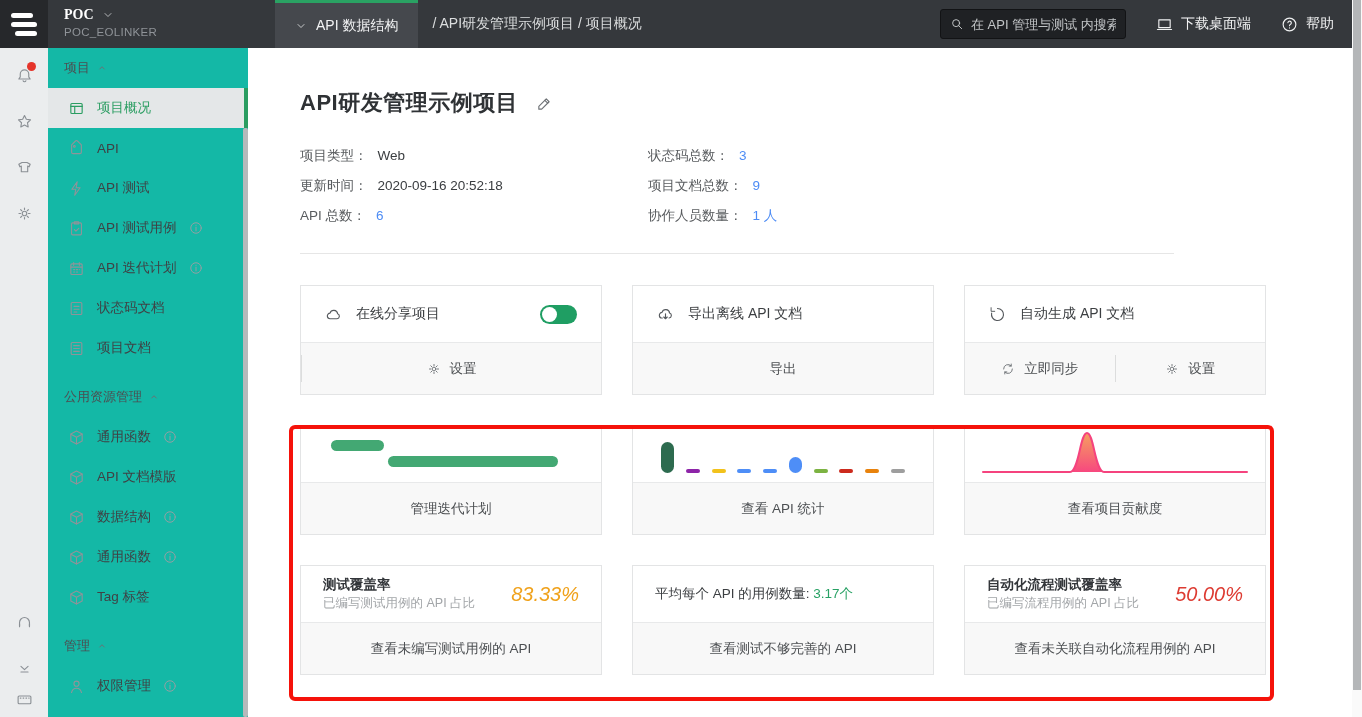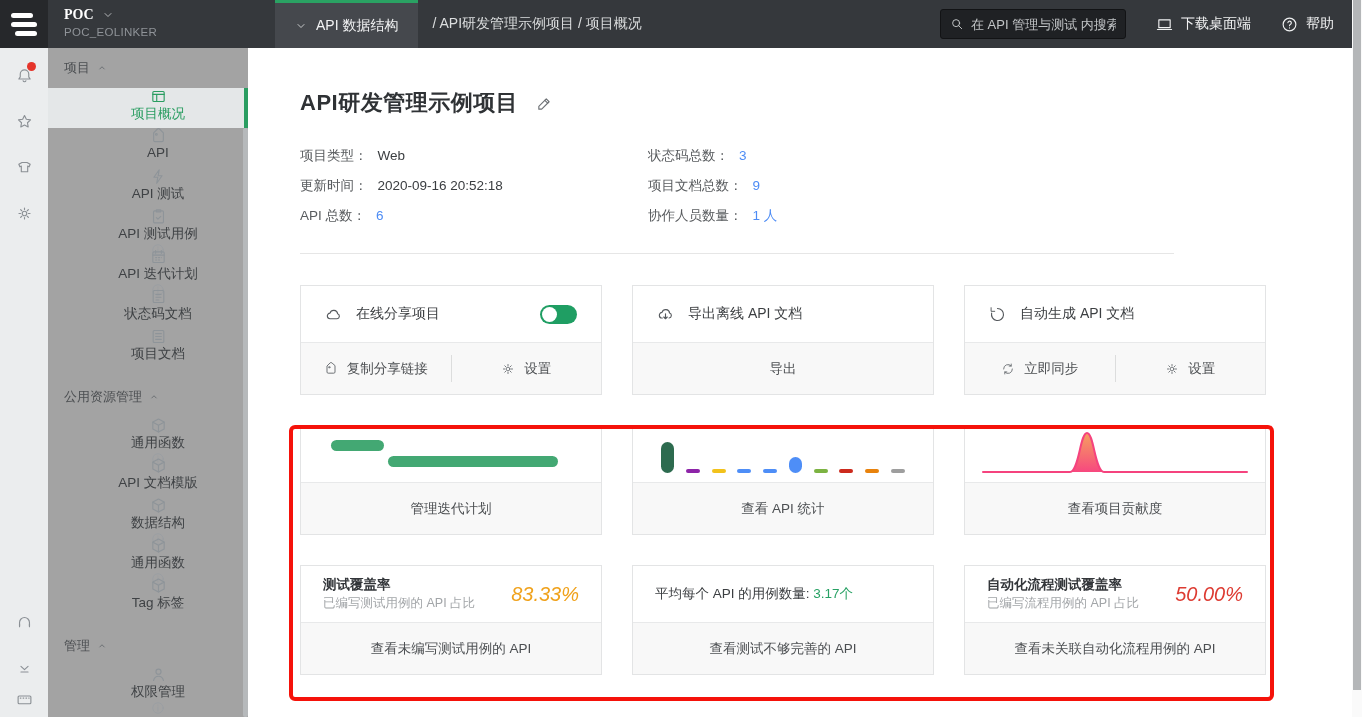--- a/index.html
+++ b/index.html
@@ -31,25 +31,25 @@
   .tab { margin-left:27px; height:48px; padding:0 20px; background:#45484d; border-top:3px solid #2aa263; display:flex; align-items:center; gap:9px; font-size:14px; color:#f2f3f4; cursor:pointer; }
   .tab svg { width:12px; height:12px; stroke:#e6e8e9; }
   .crumb { display:flex; align-items:center; margin-left:14px; font-size:14px; color:#dcdedf; }
   .top-right { margin-left:auto; display:flex; align-items:center; gap:30px; padding-right:28px; }
   .searchbox { width:186px; height:30px; background:#1f2124; border:1px solid #121315; border-radius:3px; display:flex; align-items:center; padding:0 9px; gap:7px; color:#c9ccce; }
   .searchbox input { background:transparent; border:none; outline:none; color:#d7d9da; font-size:13px; width:100%; font-family:inherit; }
   .searchbox input::placeholder { color:#c2c5c7; }
   .top-link { display:flex; align-items:center; gap:8px; font-size:14px; color:#f0f1f2; cursor:pointer; }
 
   
-  .sidebar { position:absolute; left:48px; top:48px; width:200px; height:669px; background:#a3a3a3; z-index:4; overflow:hidden; }
+  .sidebar { position:absolute; left:48px; top:48px; width:200px; height:669px; background:#14b8a6; z-index:4; overflow:hidden; }
   .sb-scroll { position:absolute; top:80px; bottom:0; right:0; width:5px; background:#b6b9bb; border-radius:2px; }
   .group-h { height:40px; display:flex; align-items:center; gap:7px; padding-left:16px; font-size:13px; color:#4c4f52; cursor:pointer; }
   .group-h svg { width:10px; height:10px; stroke:#6c7074; }
-  .sb-item { height:40px; display:flex; align-items:center; gap:0; padding-left:20px; font-size:13.5px; color:#3f4245; cursor:pointer; position:relative;flex-direction:column; }
+  .sb-item { height:40px; display:flex; align-items:center; gap:12px; padding-left:20px; font-size:13.5px; color:#3f4245; cursor:pointer; position:relative; }
   .sb-item .mi { color:#8e9499; display:flex; }
   .sb-item.active { background:#e4e7e8; color:#2a9d61; }
   .sb-item.active .mi { color:#2a9d61; }
   .sb-item.active::after { content:""; position:absolute; right:0; top:0; width:4px; height:100%; background:#2a9d61; }
   .info-i { color:#9a9ea2; display:flex; }
   .grp { margin-top:0; }
   .grp + .grp { margin-top:9px; }
 
   
   .main { position:absolute; left:248px; top:48px; width:968px; height:669px; background:#fff; }
@@ -458,29 +458,20 @@
         <div class="card-head">
           <span class="hic">
               <svg class="ic" viewBox="0 0 24 24">
                 <path d="M7.5 18a4 4 0 0 1-.4-8A5.5 5.5 0 0 1 17.8 11a3.6 3.6 0 0 1-.8 7z"></path>
               </svg>
             </span>
           <span>在线分享项目</span>
           <span class="toggle"></span>
         </div>
         <div class="card-foot">
-          <div class="foot-half">
-            <span class="fic">
-                <svg class="ic ic-sm" viewBox="0 0 24 24">
-                  <path d="M13.2 3.5l7.3 7.3a2 2 0 0 1 0 2.8l-6.9 6.9a2 2 0 0 1-2.8 0l-7.3-7.3V5.5a2 2 0 0 1 2-2z" transform="rotate(45 12 12)"></path>
-                  <circle cx="9" cy="9" r="1.2"></circle>
-                </svg>
-              </span>
-            <span>复制分享链接</span>
-          </div>
           <div class="foot-div"></div>
           <div class="foot-half">
             <span class="fic">
                 <svg class="ic ic-sm" viewBox="0 0 24 24">
                   <circle cx="12" cy="12" r="3.2"></circle>
                   <path d="M12 4.2v2.2M12 17.6v2.2M19.8 12h-2.2M6.4 12H4.2M17.5 6.5l-1.6 1.6M8.1 15.9l-1.6 1.6M17.5 17.5l-1.6-1.6M8.1 8.1L6.5 6.5"></path>
                 </svg>
               </span>
             <span>设置</span>
           </div>

